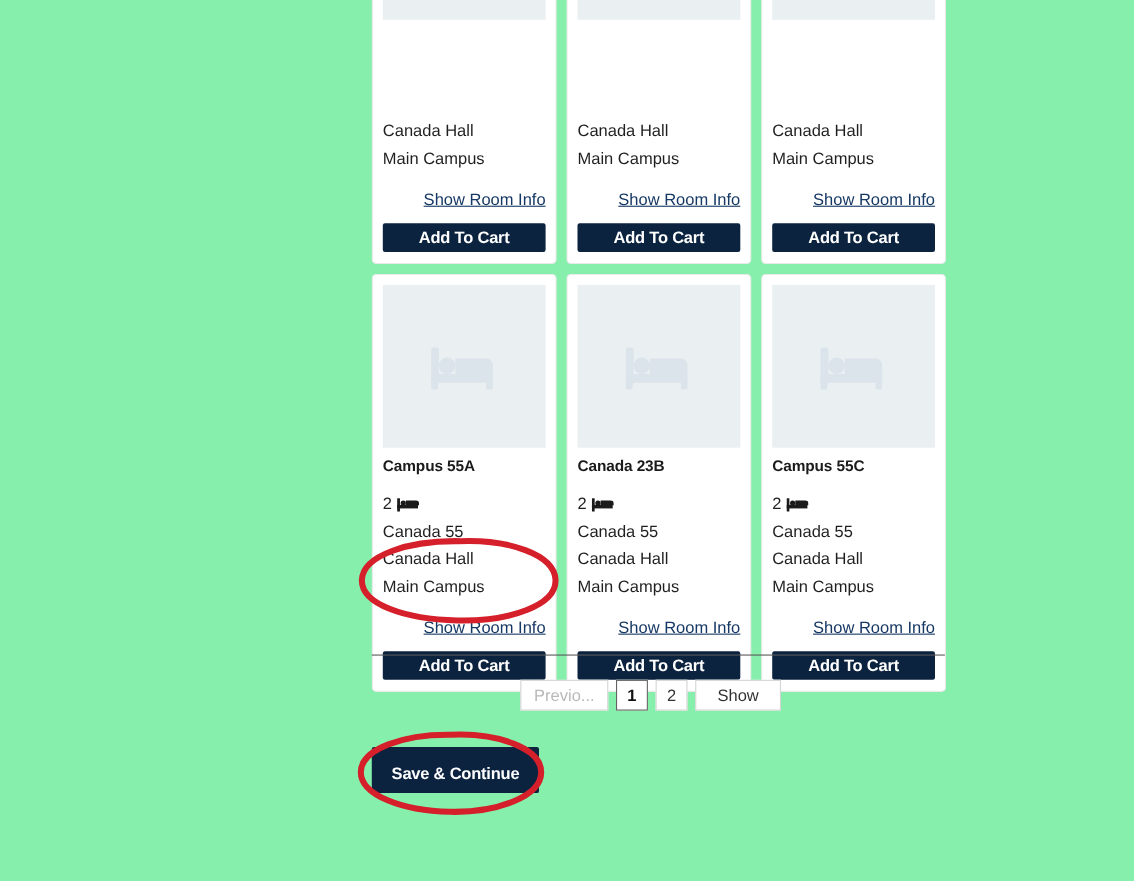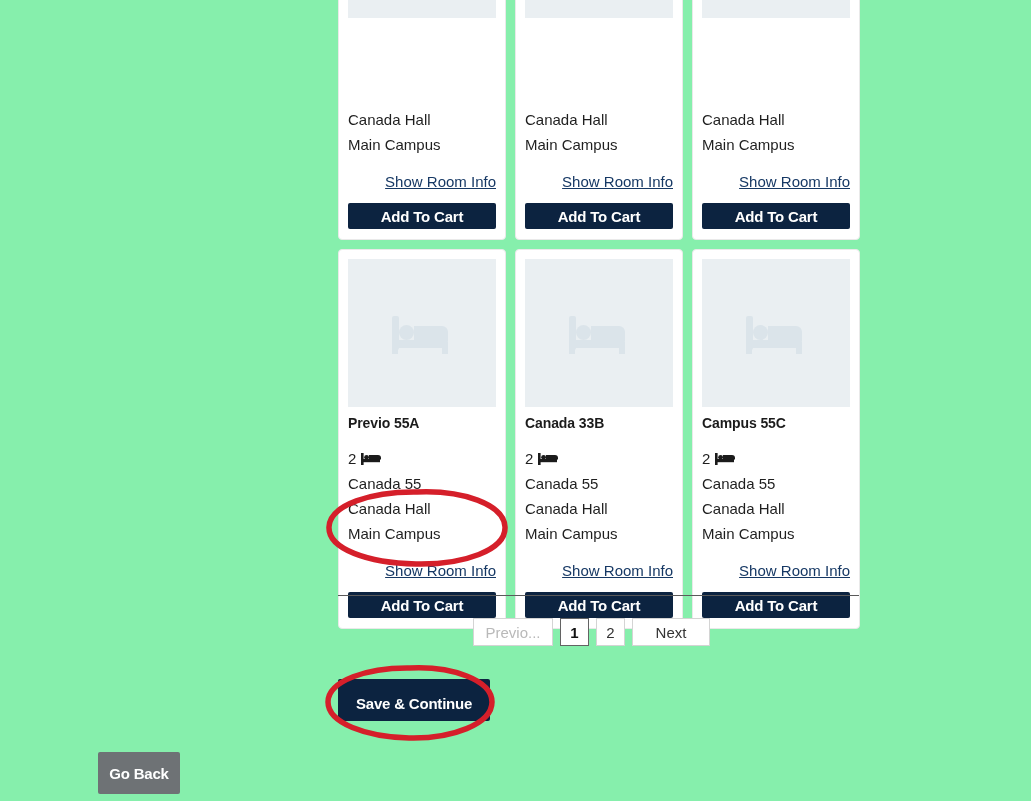--- a/index.html
+++ b/index.html
@@ -257,21 +257,21 @@
         <div class="card-img">
           <svg width="64" height="46" viewBox="0 0 64 46" aria-hidden="true">
             <rect x="2" y="6" width="7" height="34" rx="2" fill="#dbe4ea"></rect>
             <rect x="2" y="30" width="56" height="8" rx="2" fill="#dbe4ea"></rect>
             <rect x="2" y="36" width="6" height="8" fill="#dbe4ea"></rect>
             <rect x="52" y="36" width="6" height="8" fill="#dbe4ea"></rect>
             <path d="M24 16 h28 a6 6 0 0 1 6 6 v9 H24 z" fill="#dbe4ea"></path>
             <circle cx="16.5" cy="22.5" r="7.5" fill="#dbe4ea"></circle>
           </svg>
         </div>
-        <div class="card-title">Previo 55A</div>
+        <div class="card-title">Campus 55A</div>
         <div class="card-meta">
           <div class="beds">
             <span>2</span>
             <span>
               <svg width="20" height="14" viewBox="0 0 20 14" aria-hidden="true">
                 <rect x="0" y="1" width="2.6" height="12" fill="#1b1b1b"></rect>
                 <rect x="0" y="7" width="19" height="3.2" fill="#1b1b1b"></rect>
                 <path d="M8 3 h9 a3 3 0 0 1 3 3 v1.4 H8 z" fill="#1b1b1b"></path>
                 <circle cx="5.6" cy="5.3" r="2.4" fill="#1b1b1b"></circle>
               </svg>
@@ -291,21 +291,21 @@
         <div class="card-img">
           <svg width="64" height="46" viewBox="0 0 64 46" aria-hidden="true">
             <rect x="2" y="6" width="7" height="34" rx="2" fill="#dbe4ea"></rect>
             <rect x="2" y="30" width="56" height="8" rx="2" fill="#dbe4ea"></rect>
             <rect x="2" y="36" width="6" height="8" fill="#dbe4ea"></rect>
             <rect x="52" y="36" width="6" height="8" fill="#dbe4ea"></rect>
             <path d="M24 16 h28 a6 6 0 0 1 6 6 v9 H24 z" fill="#dbe4ea"></path>
             <circle cx="16.5" cy="22.5" r="7.5" fill="#dbe4ea"></circle>
           </svg>
         </div>
-        <div class="card-title">Canada 33B</div>
+        <div class="card-title">Canada 23B</div>
         <div class="card-meta">
           <div class="beds">
             <span>2</span>
             <span>
               <svg width="20" height="14" viewBox="0 0 20 14" aria-hidden="true">
                 <rect x="0" y="1" width="2.6" height="12" fill="#1b1b1b"></rect>
                 <rect x="0" y="7" width="19" height="3.2" fill="#1b1b1b"></rect>
                 <path d="M8 3 h9 a3 3 0 0 1 3 3 v1.4 H8 z" fill="#1b1b1b"></path>
                 <circle cx="5.6" cy="5.3" r="2.4" fill="#1b1b1b"></circle>
               </svg>
@@ -357,25 +357,24 @@
 
     </div>
   </div>
 
   <div class="divider"></div>
 
   <div class="pagination">
     <div class="pg prev">Previo...</div>
     <div class="pg num active">1</div>
     <div class="pg num">2</div>
-    <div class="pg next">Next</div>
+    <div class="pg next">Show</div>
   </div>
 
   <button class="save-btn">Save &amp; Continue</button>
-  <button class="goback-btn">Go Back</button>
 
   <svg class="annot" style="left:322px; top:486px;" width="190" height="84" viewBox="0 0 190 84">
     <path d="M95 6 C 140 4, 182 18, 183 41 C 184 64, 142 79, 94 78 C 46 77, 6 63, 7 41 C 8 19, 49 5, 97 6" fill="none" stroke="#d51f2a" stroke-width="5.5" stroke-linecap="round"></path>
   </svg>
 
   <svg class="annot" style="left:322px; top:663px;" width="176" height="80" viewBox="0 0 176 80">
     <path d="M88 5 C 130 3, 170 17, 170 39 C 170 61, 130 76, 87 75 C 44 74, 6 60, 6 39 C 6 18, 45 4, 90 5" fill="none" stroke="#d51f2a" stroke-width="5.5" stroke-linecap="round"></path>
   </svg>
 
 </div>

